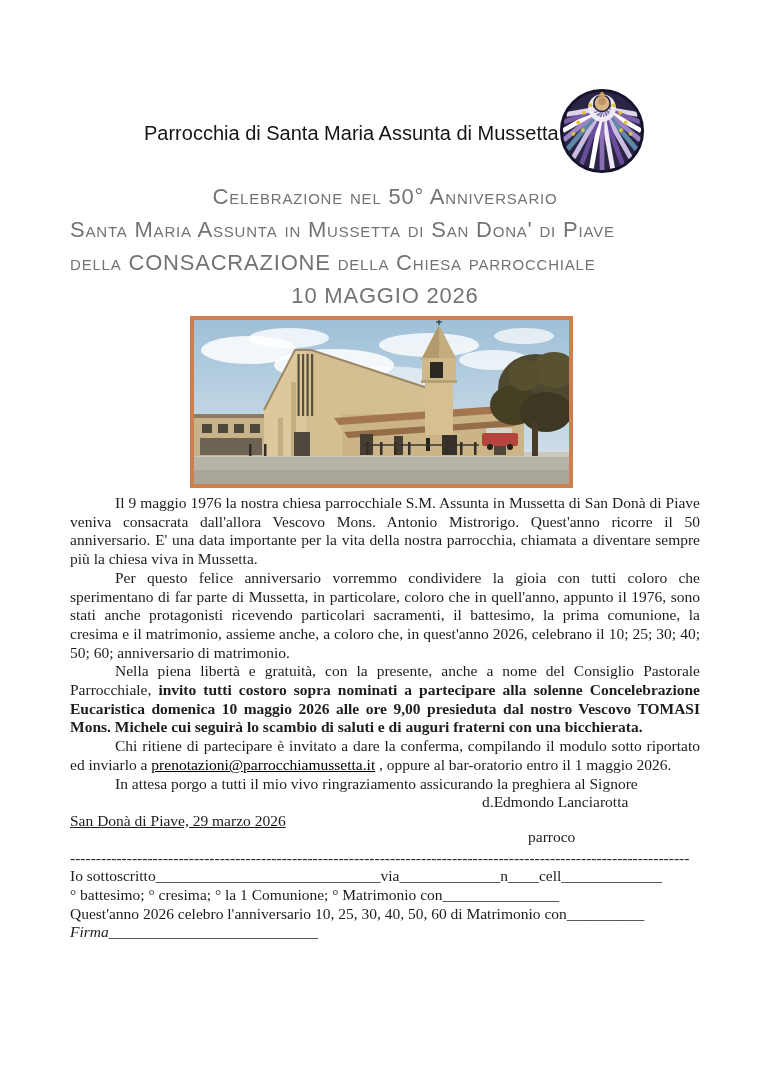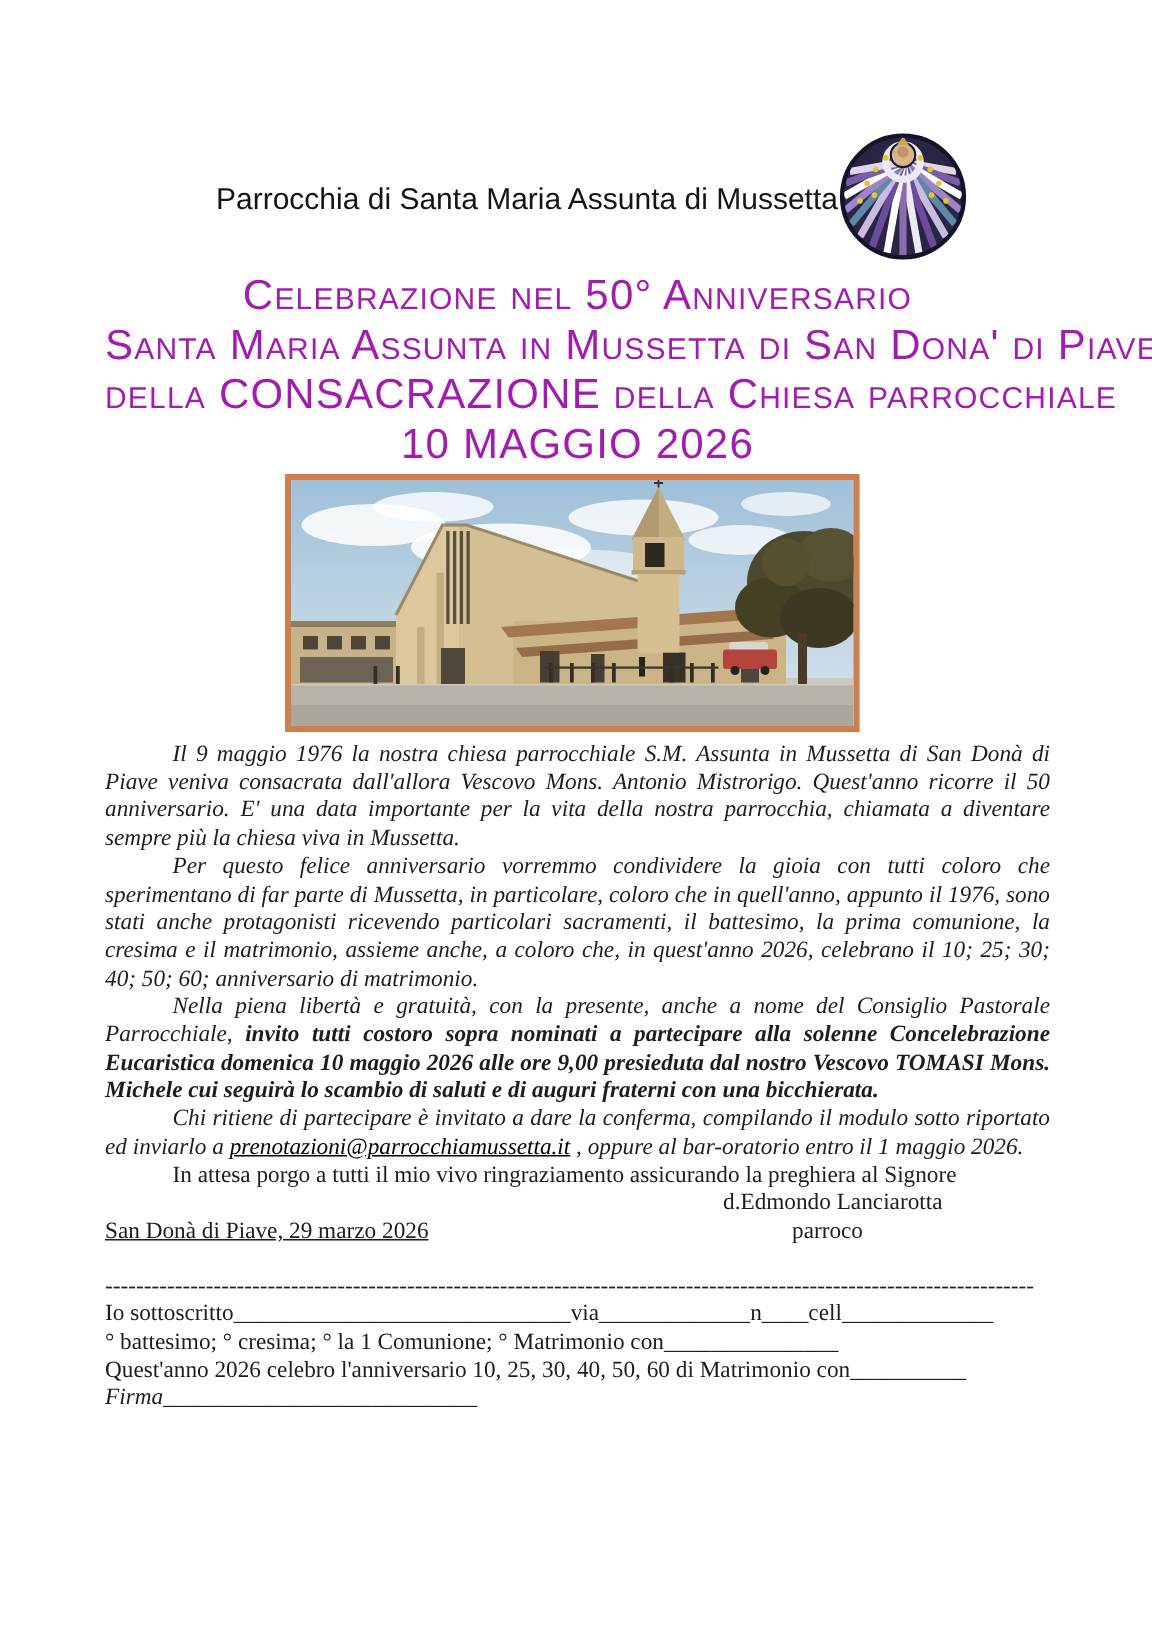--- a/index.html
+++ b/index.html
@@ -22,44 +22,44 @@
     font-size:20px;
     color:#151515;
     white-space:nowrap;
   }
   .logo{margin-left:auto;margin-right:104px;flex:0 0 auto;}
   
   .title-block{margin-top:4px;}
   .t-line{
     font-family:"Liberation Sans", sans-serif;
     font-variant:small-caps;
-    font-size:28px;
+    font-size:22px;
     line-height:33px;
     letter-spacing:0.8px;
-    color:#a21caf;
+    color:#737373;
     white-space:nowrap;
   }
   .t-center{text-align:center;}
   
   .photo-frame{
     margin:4px 0 0 120px;
     width:375px;height:164px;
     border:4px solid #cd7f4e;
     background:#b9cede;
     line-height:0;
   }
   
   .bodytext{margin-top:6px;font-size:15.5px;line-height:18.7px;}
-  .para{margin:0;text-align:justify;text-indent:45px;font-style:italic;}
+  .para{margin:0;text-align:justify;text-indent:45px;}
   .para-noj{margin:0;text-indent:45px;}
   .bold-run{font-weight:700;}
   .email-link{color:#000000;text-decoration:underline;cursor:pointer;}
   .sig-name{padding-left:412px;white-space:nowrap;}
   .sig-row{position:relative;white-space:nowrap;text-decoration:underline;}
-  .sig-role{position:absolute;left:458px;top:0;}
+  .sig-role{position:absolute;left:458px;top:16px;}
   
   .separator{
     margin-top:18px;width:630px;overflow:hidden;white-space:nowrap;
     font-size:15.5px;line-height:18.7px;letter-spacing:0;
   }
   .form-line{white-space:nowrap;overflow:hidden;font-size:15.5px;line-height:18.7px;}
   .blank{white-space:pre;}
   .firma-line{font-style:italic;}
 </style>
 </head>

